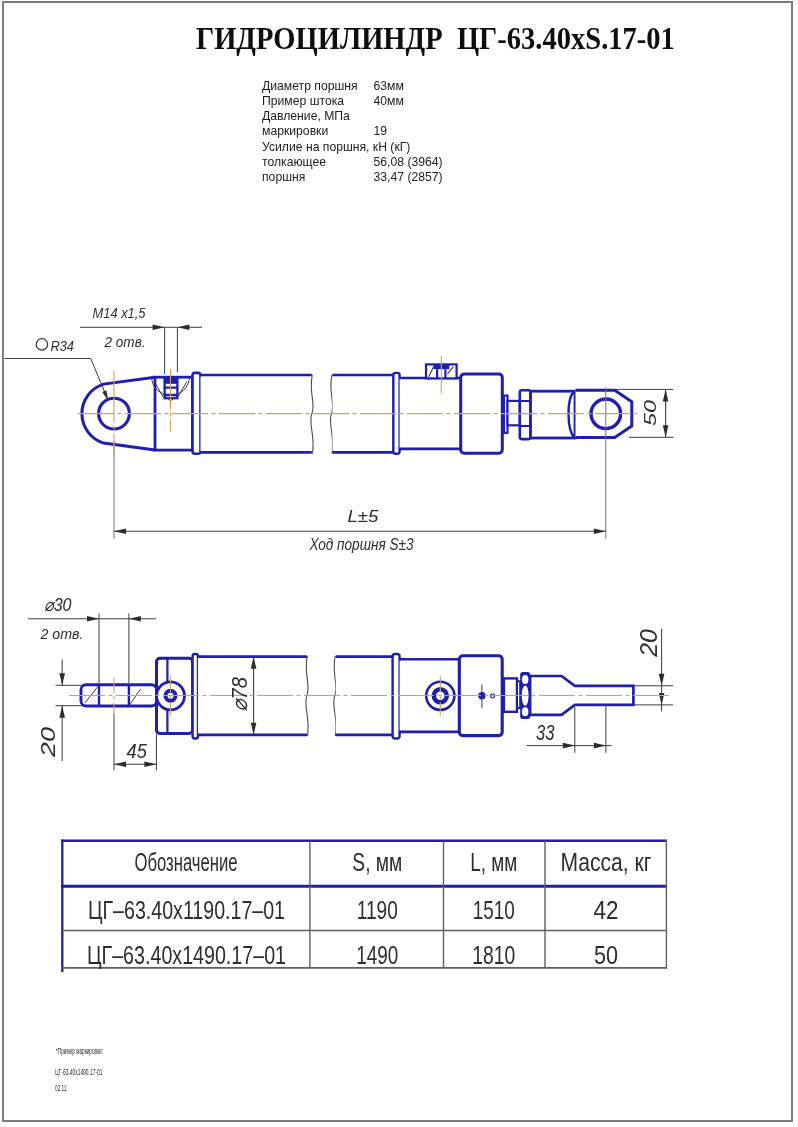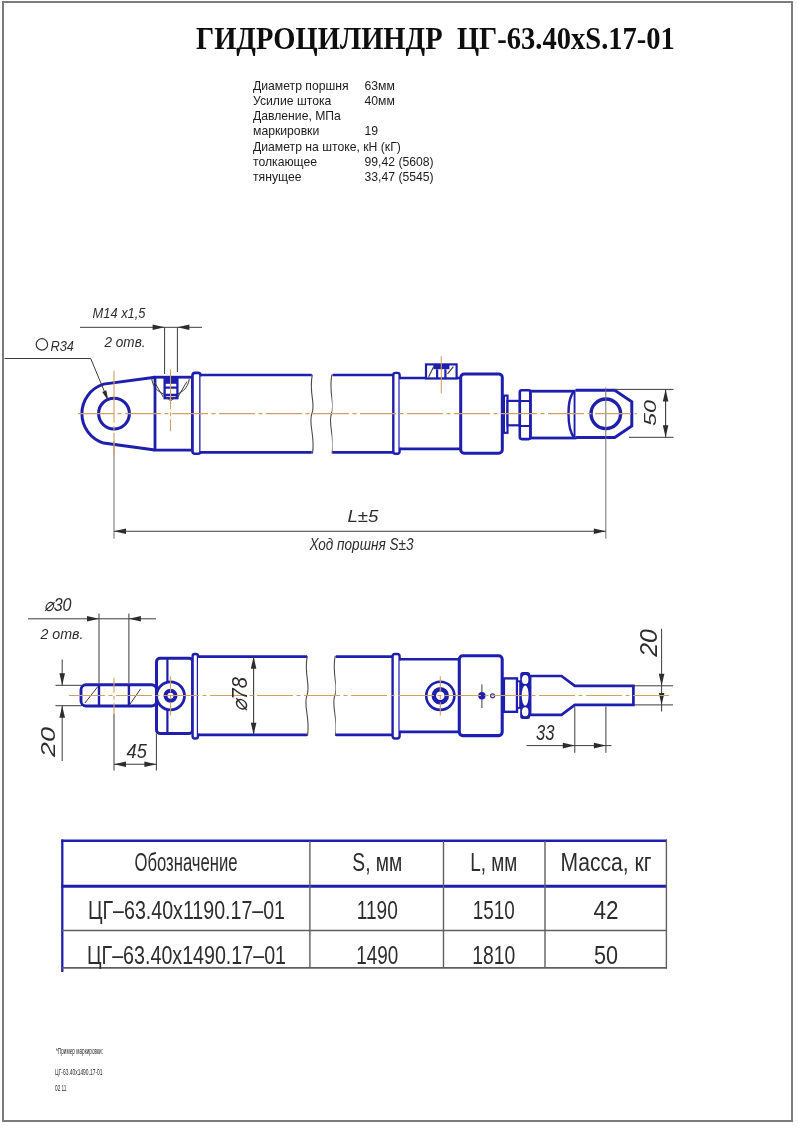--- a/index.html
+++ b/index.html
@@ -3,57 +3,57 @@
 <meta charset="utf-8">
 <style>
   html,body{margin:0;padding:0;}
   body{width:798px;height:1127px;position:relative;background:#ffffff;overflow:hidden;
        font-family:"Liberation Sans",sans-serif;}
   .frame{position:absolute;left:2px;top:1px;width:791px;height:1121px;
          border:2px solid #7c7c7c;box-sizing:border-box;}
   .title{position:absolute;left:196px;top:20px;font-family:"Liberation Serif",serif;
          font-weight:bold;font-size:32px;color:#0e0e0e;white-space:pre;
          transform:scaleX(0.892);transform-origin:left top;}
-  .specs{position:absolute;left:253px;top:79px;font-size:12.2px;color:#1c1c1c;}
+  .specs{position:absolute;left:262px;top:79px;font-size:12.2px;color:#1c1c1c;}
   .spec-row{display:flex;height:15.15px;line-height:15.15px;white-space:pre;}
   .spec-label{min-width:111.5px;}
   .ftr{font-family:"Liberation Sans",sans-serif;fill:#8f8f8f;filter:blur(0.32px);}
   svg{position:absolute;left:0;top:0;}
   svg text{fill:#2d2d2d;}
   .lbl{font-family:"Liberation Sans",sans-serif;font-style:italic;}
   .tbl{font-family:"Liberation Sans",sans-serif;}
 </style>
 </head>
 <body>
 
 <div class="frame"></div>
 
 <div class="title">ГИДРОЦИЛИНДР  ЦГ-63.40xS.17-01</div>
 
 <div class="specs">
   <div class="spec-row">
     <span class="spec-label">Диаметр поршня</span><span class="spec-value">63мм</span>
   </div>
   <div class="spec-row">
-    <span class="spec-label">Усилие штока</span><span class="spec-value">40мм</span>
+    <span class="spec-label">Пример штока</span><span class="spec-value">40мм</span>
   </div>
   <div class="spec-row">
     <span class="spec-label">Давление, МПа</span><span class="spec-value"></span>
   </div>
   <div class="spec-row">
     <span class="spec-label">маркировки</span><span class="spec-value">19</span>
   </div>
   <div class="spec-row">
-    <span class="spec-label">Диаметр на штоке, кН (кГ)</span><span class="spec-value"></span>
-  </div>
-  <div class="spec-row">
-    <span class="spec-label">толкающее</span><span class="spec-value">99,42 (5608)</span>
-  </div>
-  <div class="spec-row">
-    <span class="spec-label">тянущее</span><span class="spec-value">33,47 (5545)</span>
+    <span class="spec-label">Усилие на поршня, кН (кГ)</span><span class="spec-value"></span>
+  </div>
+  <div class="spec-row">
+    <span class="spec-label">толкающее</span><span class="spec-value">56,08 (3964)</span>
+  </div>
+  <div class="spec-row">
+    <span class="spec-label">поршня</span><span class="spec-value">33,47 (2857)</span>
   </div>
 </div>
 
 <svg width="798" height="1127" viewBox="0 0 798 1127">
 
   <g stroke-linecap="butt">
 
     <path d="M155,377.2 L103.6,384.1 A30.9,30.9 0 0 0 103.6,443.1 L155,450" fill="#ffffff" stroke="#1f1fae" stroke-width="3"></path>
 
     <rect x="155" y="377.2" width="37.5" height="72.9" fill="#ffffff" stroke="#1f1fae" stroke-width="2.8"></rect>

